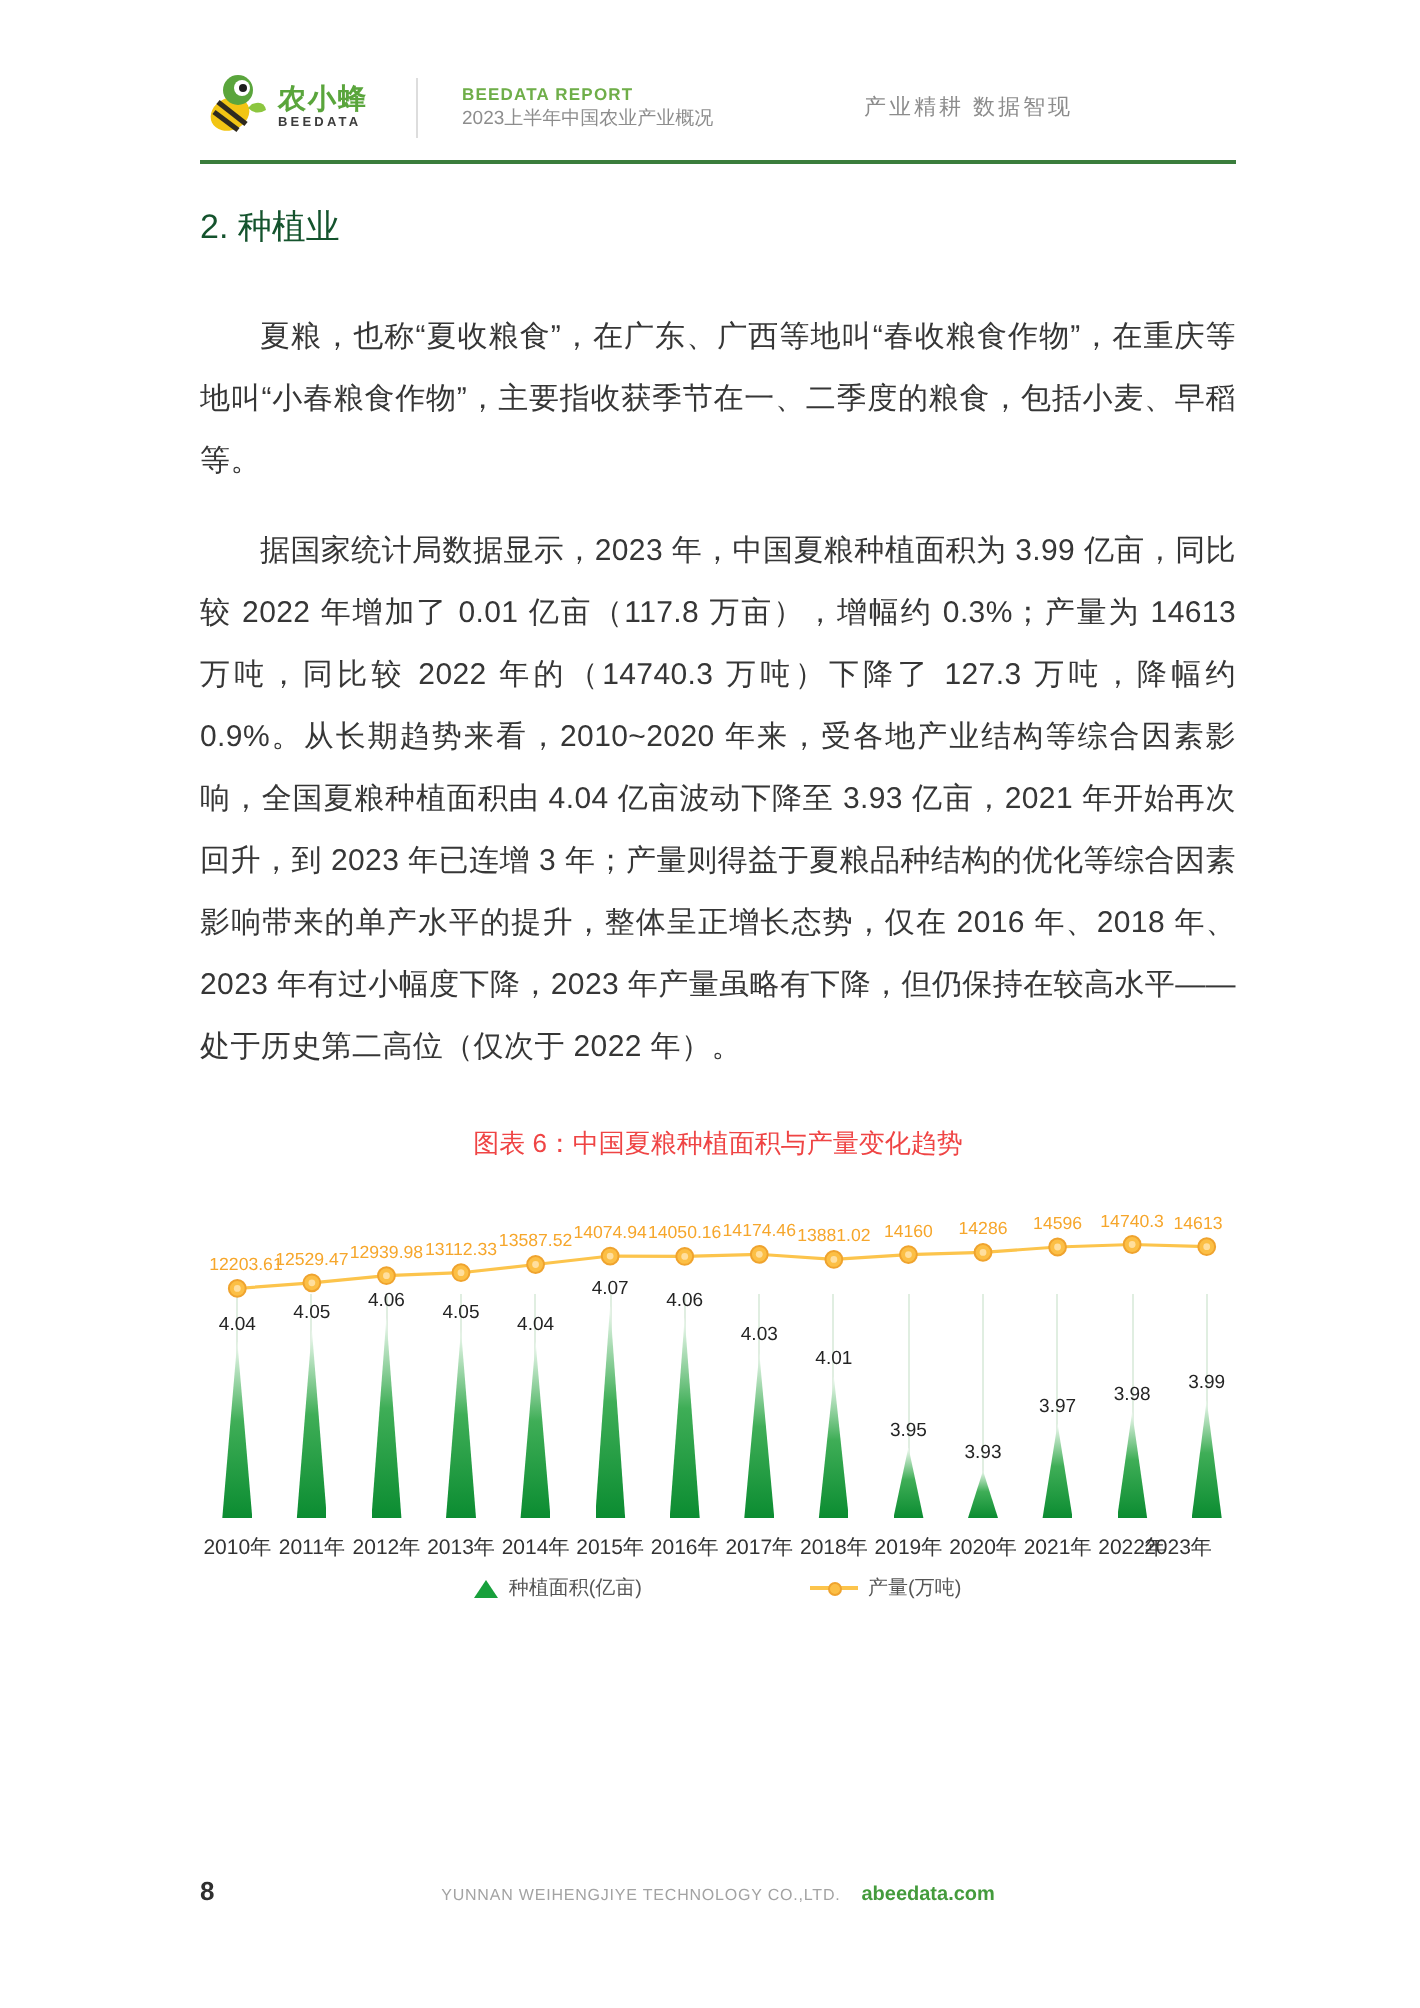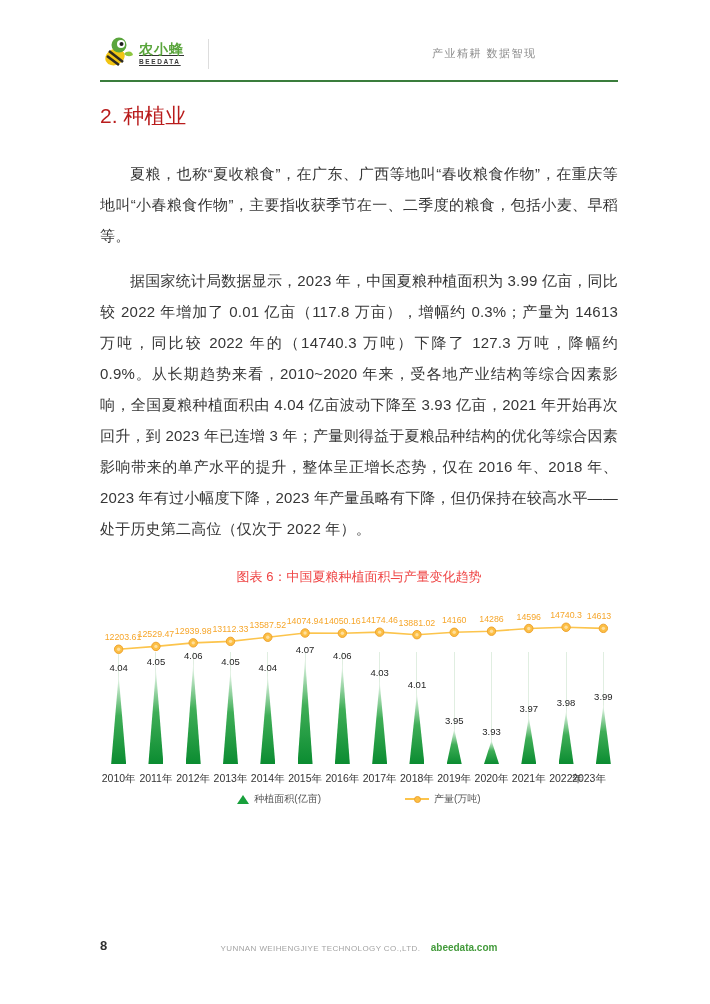--- a/index.html
+++ b/index.html
@@ -5,34 +5,34 @@
   * { margin:0; padding:0; box-sizing:border-box; }
   html,body { background:#fff; }
   body {
     width:710px; height:1004px; position:relative;
     font-family:"Liberation Sans","DejaVu Sans",sans-serif;
     color:#333; overflow:hidden;
   }
   .page { position:relative; width:710px; height:1004px; padding:33px 92px 0 100px; }
 
   
-  .hdr { display:flex; align-items:center; height:42px; position:relative;text-decoration:underline; }
+  .hdr { display:flex; align-items:center; height:42px; position:relative; }
   .logo-block { display:flex; align-items:center; gap:5px; }
   .logo-txt { display:flex; flex-direction:column; line-height:1; }
   .logo-name { color:#5aa53c; font-weight:bold; font-size:14px; letter-spacing:1px; }
   .logo-sub { color:#3c3c3c; font-size:6.5px; letter-spacing:1.6px; margin-top:3px; font-weight:bold; }
   .hdr-divider { width:1px; height:30px; background:#ddd; margin-left:24px; }
   .report-block { margin-left:22px; line-height:1.25; }
   .report-label { color:#6fae49; font-size:8.5px; font-weight:bold; letter-spacing:.6px; }
   .report-title { color:#8d8d8d; font-size:9.5px; margin-top:2px; }
   .tagline { position:absolute; left:332px; top:13px; color:#8c8c8c; font-size:11px; letter-spacing:1.5px; }
   .rule { border:none; border-top:2px solid #3a7d3c; margin-top:5px; }
 
   
-  h1.sec { color:#b91c1c; font-size:21px; font-weight:500; margin-top:20px; }
+  h1.sec { color:#14532d; font-size:17px; font-weight:500; margin-top:20px; }
   h2.subsec { color:#76b344; font-size:17px; font-weight:500; margin-top:32px; }
   p.body-p { font-size:15px; line-height:31px; text-indent:2em; text-align:justify;
              color:#363636; letter-spacing:.2px; }
   p.body-p.first { margin-top:28px; }
   p.body-p.second { margin-top:14px; }
 
   
   .chart-title { margin-top:24px; text-align:center; color:#ef4444; font-size:13px; }
   .chart-wrap { margin-top:8px; }
   #chart-plot { position:relative; width:522px; height:196px; margin:0 auto; }
@@ -76,20 +76,24 @@
           <circle cx="21.5" cy="8" r="2" fill="#1e1e1e"></circle>
           <path d="M26 16 q6 -2 7 3 q-5 3 -9 -1z" fill="#8cc63f"></path>
         </svg>
       </span>
       <span class="logo-txt">
         <span class="logo-name">农小蜂</span>
         <span class="logo-sub">BEEDATA</span>
       </span>
     </div>
     <div class="hdr-divider"></div>
+    <div class="report-block">
+      <div class="report-label">BEEDATA REPORT</div>
+      <div class="report-title">2023上半年中国农业产业概况</div>
+    </div>
     <div class="tagline">产业精耕 数据智现</div>
   </div>
   <hr class="rule">
 
   <h1 class="sec">2. 种植业</h1>
 
   <p class="body-p first">夏粮，也称“夏收粮食”，在广东、广西等地叫“春收粮食作物”，在重庆等地叫“小春粮食作物”，主要指收获季节在一、二季度的粮食，包括小麦、早稻等。</p>
   <p class="body-p second">据国家统计局数据显示，2023 年，中国夏粮种植面积为 3.99 亿亩，同比较 2022 年增加了 0.01 亿亩（117.8 万亩），增幅约 0.3%；产量为 14613 万吨，同比较 2022 年的（14740.3 万吨）下降了 127.3 万吨，降幅约 0.9%。从长期趋势来看，2010~2020 年来，受各地产业结构等综合因素影响，全国夏粮种植面积由 4.04 亿亩波动下降至 3.93 亿亩，2021 年开始再次回升，到 2023 年已连增 3 年；产量则得益于夏粮品种结构的优化等综合因素影响带来的单产水平的提升，整体呈正增长态势，仅在 2016 年、2018 年、2023 年有过小幅度下降，2023 年产量虽略有下降，但仍保持在较高水平——处于历史第二高位（仅次于 2022 年）。</p>
 
   <div class="chart-title">图表 6：中国夏粮种植面积与产量变化趋势</div>

